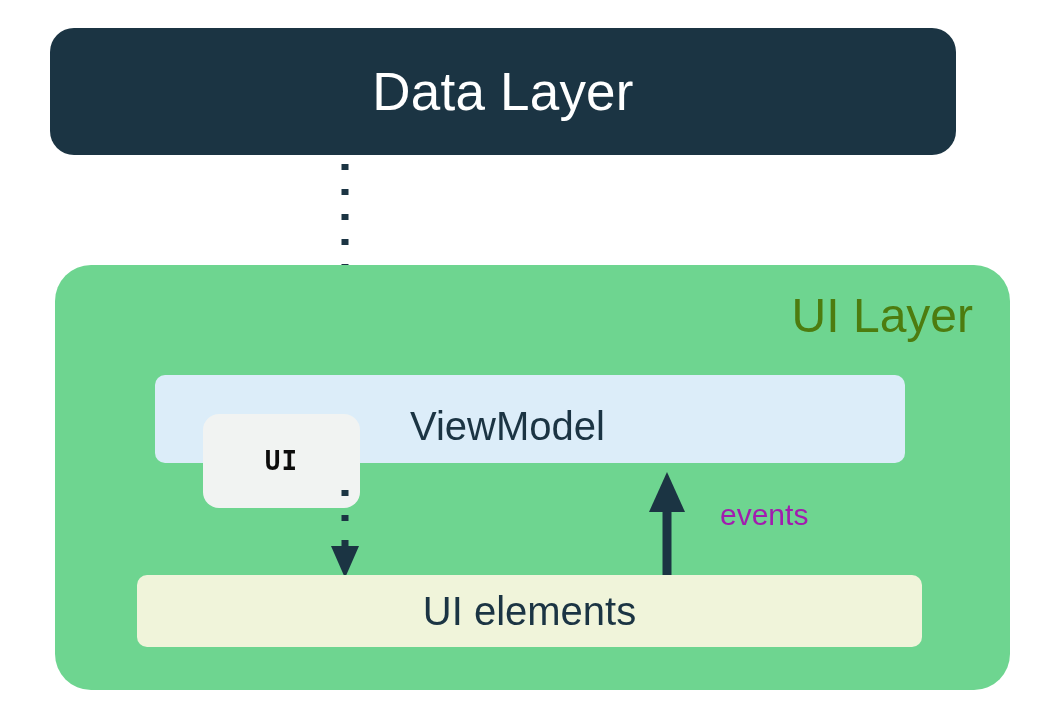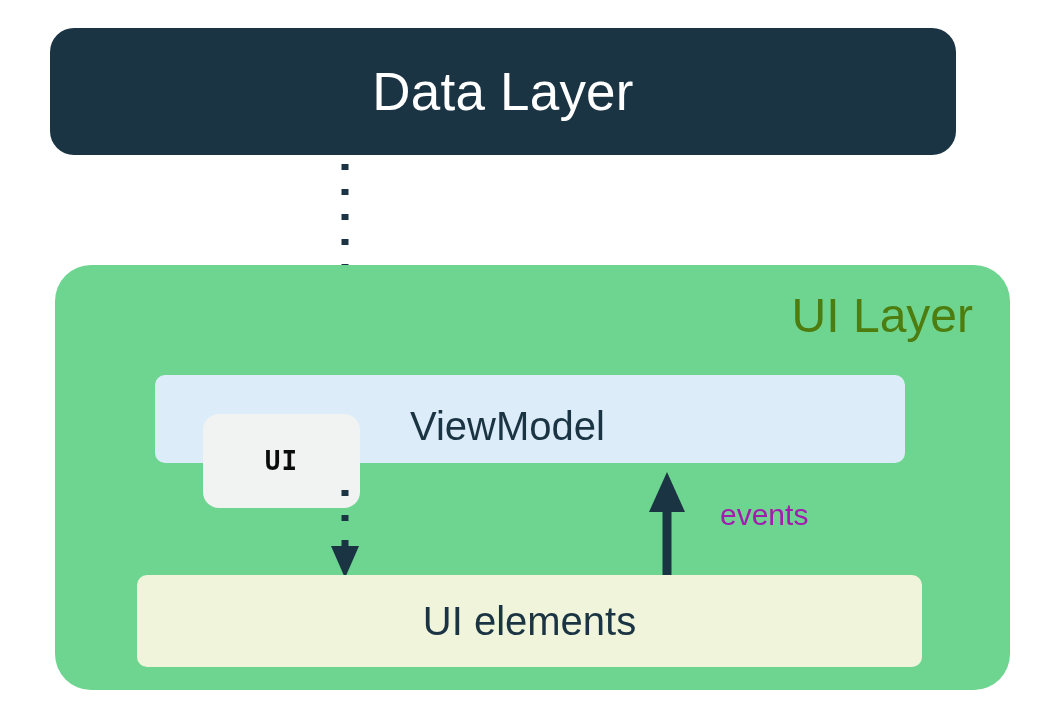--- a/index.html
+++ b/index.html
@@ -116,21 +116,21 @@
     line-height: 1.42;
     letter-spacing: 1px;
   }
 
   
   .ui-elements-box {
     position: absolute;
     left: 137px;
     top: 575px;
     width: 785px;
-    height: 92px;
+    height: 72px;
     background: #F0F4DA;
     border-radius: 10px;
     display: flex;
     align-items: center;
     justify-content: center;
   }
   .ui-elements-title {
     color: #1B3443;
     font-size: 40px;
     font-weight: 400;

